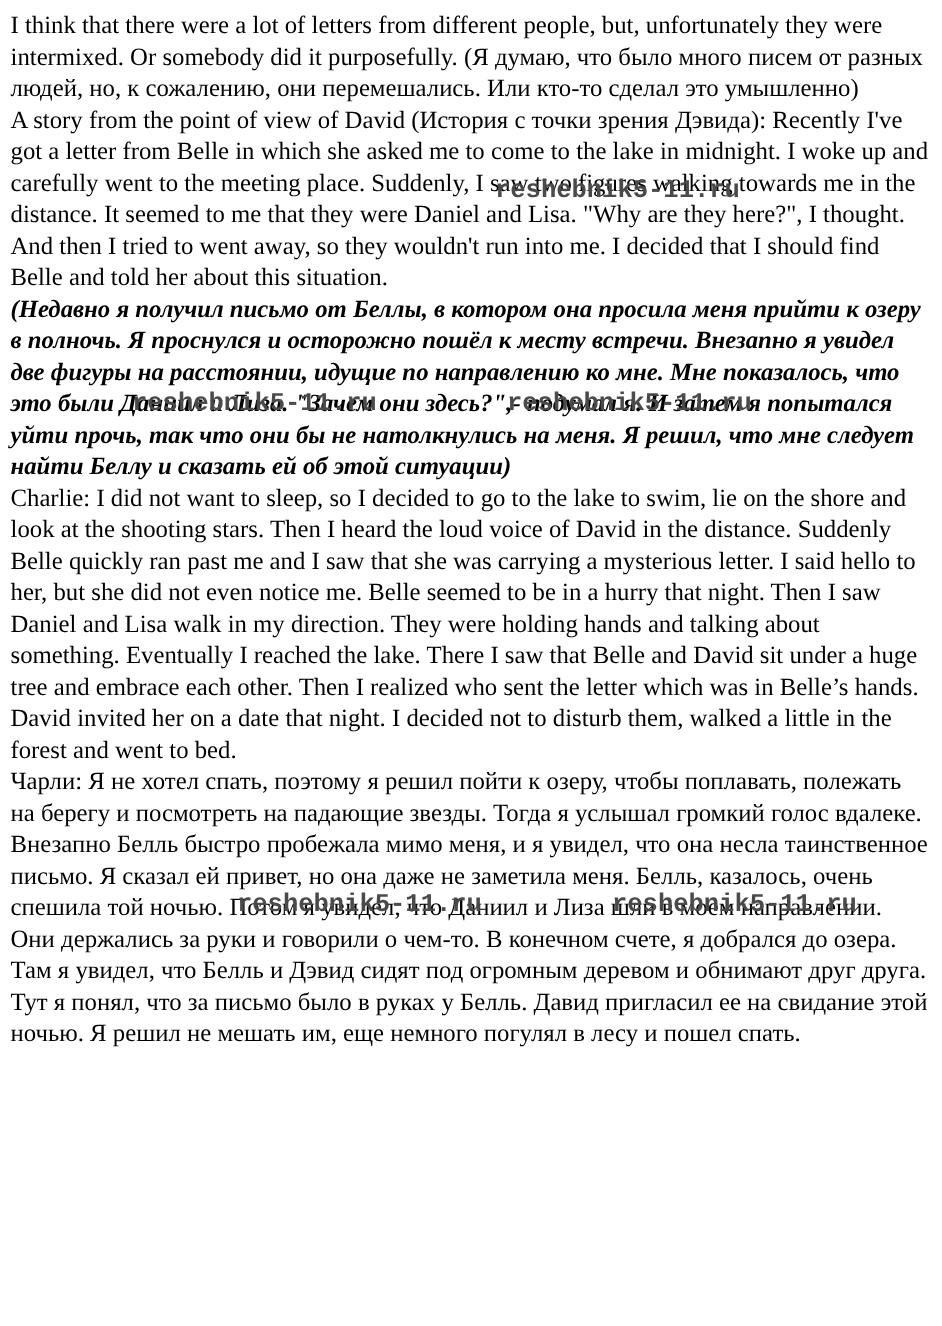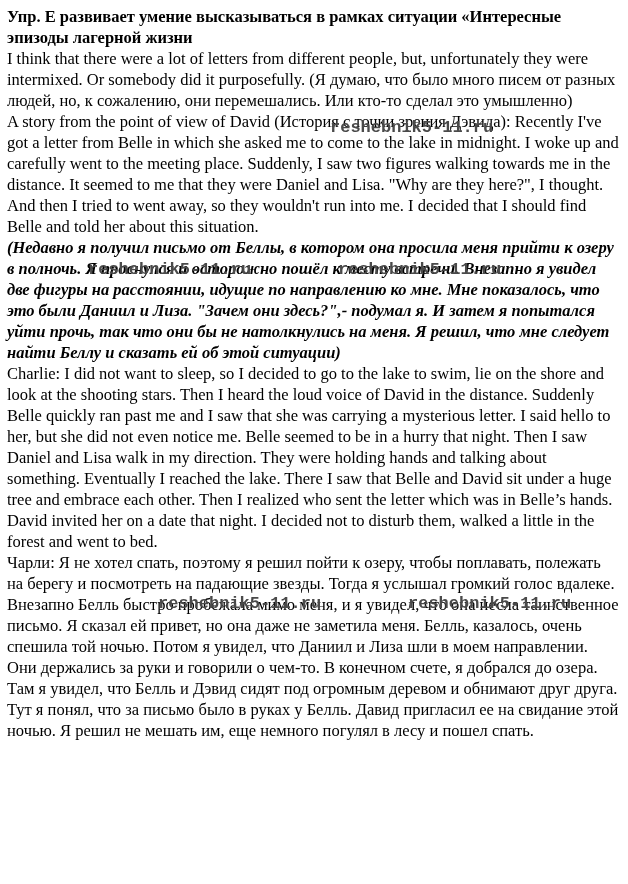--- a/index.html
+++ b/index.html
@@ -46,21 +46,20 @@
   .wm3 { left: 338px; top: 261px; }
   .wm4 { left: 158px; top: 595px; }
   .wm5 { left: 408px; top: 595px; }
 </style>
 </head>
 <body>
 
 <div class="page">
 
   <div class="text-flow">
-    <p class="para bold">Упр. Е развивает умение высказываться в рамках ситуации «Интересные эпизоды лагерной жизни</p>
     <p class="para">I think that there were a lot of letters from different people, but, unfortunately they were intermixed. Or somebody did it purposefully. (Я думаю, что было много писем от разных людей, но, к сожалению, они перемешались. Или кто-то сделал это умышленно)</p>
     <p class="para">A story from the point of view of David (История с точки зрения Дэвида): Recently I've got a letter from Belle in which she asked me to come to the lake in midnight. I woke up and carefully went to the meeting place. Suddenly, I saw two figures walking towards me in the distance. It seemed to me that they were Daniel and Lisa. "Why are they here?", I thought. And then I tried to went away, so they wouldn't run into me. I decided that I should find Belle and told her about this situation.</p>
     <p class="para italic">(Недавно я получил письмо от Беллы, в котором она просила меня прийти к озеру в полночь. Я проснулся и осторожно пошёл к месту встречи. Внезапно я увидел две фигуры на расстоянии, идущие по направлению ко мне. Мне показалось, что это были Даниил и Лиза. "Зачем они здесь?",- подумал я. И затем я попытался уйти прочь, так что они бы не натолкнулись на меня. Я решил, что мне следует найти Беллу и сказать ей об этой ситуации)</p>
     <p class="para">Charlie: I did not want to sleep, so I decided to go to the lake to swim, lie on the shore and look at the shooting stars. Then I heard the loud voice of David in the distance. Suddenly Belle quickly ran past me and I saw that she was carrying a mysterious letter. I said hello to her, but she did not even notice me. Belle seemed to be in a hurry that night. Then I saw Daniel and Lisa walk in my direction. They were holding hands and talking about something. Eventually I reached the lake. There I saw that Belle and David sit under a huge tree and embrace each other. Then I realized who sent the letter which was in Belle’s hands. David invited her on a date that night. I decided not to disturb them, walked a little in the forest and went to bed.</p>
     <p class="para">Чарли: Я не хотел спать, поэтому я решил пойти к озеру, чтобы поплавать, полежать на берегу и посмотреть на падающие звезды. Тогда я услышал громкий голос вдалеке. Внезапно Белль быстро пробежала мимо меня, и я увидел, что она несла таинственное письмо. Я сказал ей привет, но она даже не заметила меня. Белль, казалось, очень спешила той ночью. Потом я увидел, что Даниил и Лиза шли в моем направлении. Они держались за руки и говорили о чем-то. В конечном счете, я добрался до озера. Там я увидел, что Белль и Дэвид сидят под огромным деревом и обнимают друг друга. Тут я понял, что за письмо было в руках у Белль. Давид пригласил ее на свидание этой ночью. Я решил не мешать им, еще немного погулял в лесу и пошел спать.</p>
   </div>
 
   <span class="watermark wm1">reshebnik5-11.ru</span>
   <span class="watermark wm2">reshebnik5-11.ru</span>
   <span class="watermark wm3">reshebnik5-11.ru</span>

